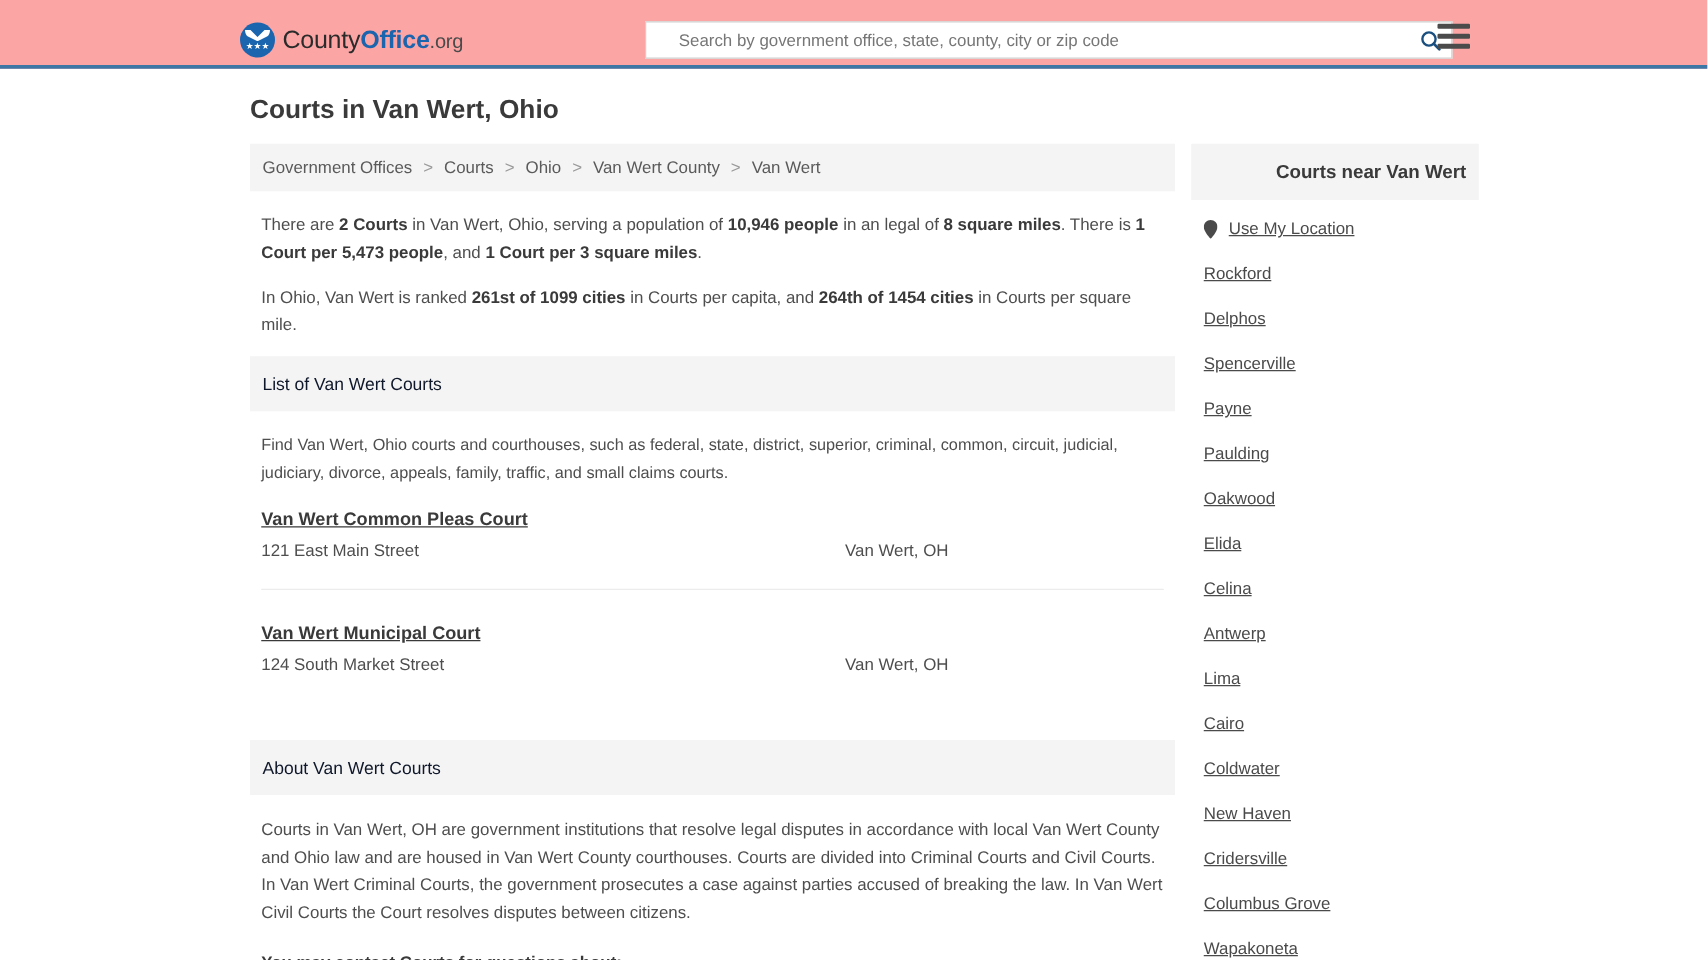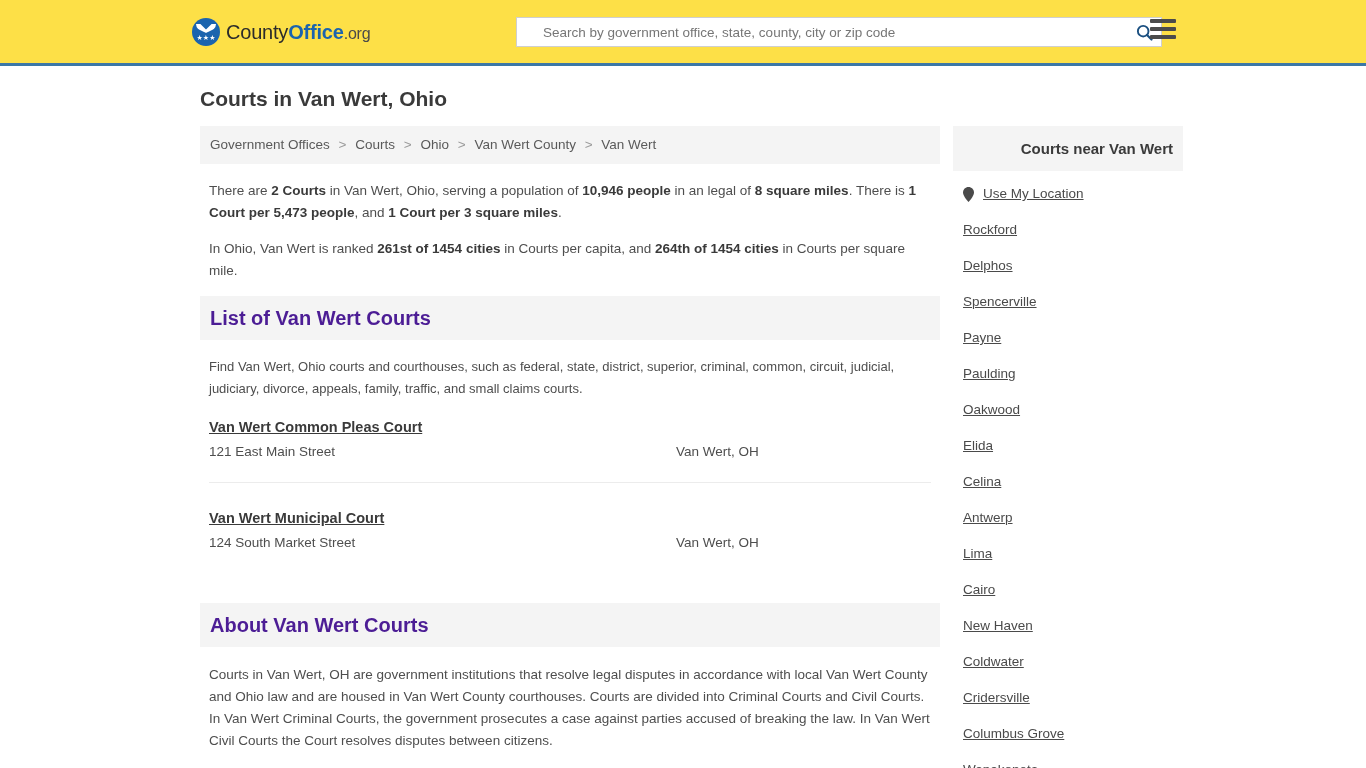--- a/index.html
+++ b/index.html
@@ -7,22 +7,22 @@
     margin: 0; padding: 0;
     width: 1366px; height: 768px;
     background: #ffffff;
     font-family: "Liberation Sans", sans-serif;
     overflow: hidden;
   }
 
   
   .site-header {
     position: relative;
-    height: 66px;
-    background: #fde047;
+    height: 55px;
+    background: #fca5a5;
     border-bottom: 3px solid #3c77a6;
     display: flex;
     align-items: center;
   }
   .brand {
     position: absolute;
     left: 192px; top: 18px;
     display: flex; align-items: center;
     text-decoration: none;
     cursor: pointer;
@@ -157,24 +157,24 @@
   .intro b { color: #3a3a3a; font-weight: bold; }
 
   
   .section-head {
     background: #f4f4f4;
     padding: 12px 10px;
     margin-top: 12px;
   }
   .section-head h2 {
     margin: 0;
-    font-size: 20px;
+    font-size: 14px;
     line-height: 20px;
-    color: #4c1d95;
-    font-weight: bold;
+    color: #0f172a;
+    font-weight: normal;
   }
 
   .section-body { padding: 0 9px; }
   .section-body p.lead {
     margin: 16px 0 0 0;
     font-size: 13px;
     line-height: 22px;
     color: #4e4e4e;
   }
 
@@ -301,21 +301,21 @@
           <span class="sep">&gt;</span>
           <a>Ohio</a>
           <span class="sep">&gt;</span>
           <a>Van Wert County</a>
           <span class="sep">&gt;</span>
           <a>Van Wert</a>
         </div>
 
         <div class="intro">
           <p><span>There are </span><b>2 Courts</b><span> in Van Wert, Ohio, serving a population of </span><b>10,946 people</b><span> in an legal of </span><b>8 square miles</b><span>. There is </span><b>1 Court per 5,473 people</b><span>, and </span><b>1 Court per 3 square miles</b><span>.</span></p>
-          <p><span>In Ohio, Van Wert is ranked </span><b>261st of 1454 cities</b><span> in Courts per capita, and </span><b>264th of 1454 cities</b><span> in Courts per square mile.</span></p>
+          <p><span>In Ohio, Van Wert is ranked </span><b>261st of 1099 cities</b><span> in Courts per capita, and </span><b>264th of 1454 cities</b><span> in Courts per square mile.</span></p>
         </div>
 
         <div class="section-head">
           <h2>List of Van Wert Courts</h2>
         </div>
         <div class="section-body">
           <p class="lead">Find Van Wert, Ohio courts and courthouses, such as federal, state, district, superior, criminal, common, circuit, judicial, judiciary, divorce, appeals, family, traffic, and small claims courts.</p>
 
           <div class="court-list">
             <div class="court-row">
@@ -363,22 +363,22 @@
           <div class="side-item"><a>Delphos</a></div>
           <div class="side-item"><a>Spencerville</a></div>
           <div class="side-item"><a>Payne</a></div>
           <div class="side-item"><a>Paulding</a></div>
           <div class="side-item"><a>Oakwood</a></div>
           <div class="side-item"><a>Elida</a></div>
           <div class="side-item"><a>Celina</a></div>
           <div class="side-item"><a>Antwerp</a></div>
           <div class="side-item"><a>Lima</a></div>
           <div class="side-item"><a>Cairo</a></div>
+          <div class="side-item"><a>Coldwater</a></div>
           <div class="side-item"><a>New Haven</a></div>
-          <div class="side-item"><a>Coldwater</a></div>
           <div class="side-item"><a>Cridersville</a></div>
           <div class="side-item"><a>Columbus Grove</a></div>
           <div class="side-item"><a>Wapakoneta</a></div>
 
         </div>
       </div>
 
     </div>
   </div>
 </div>

